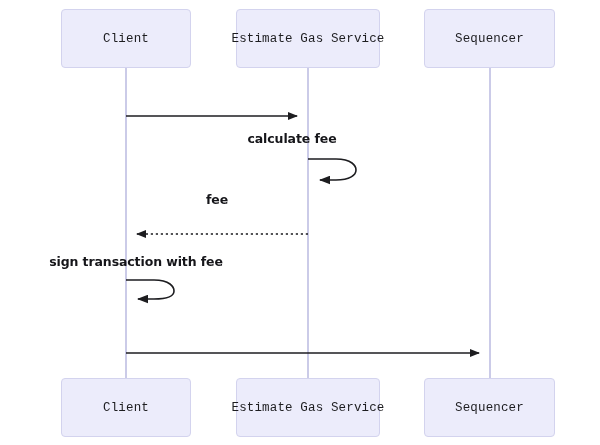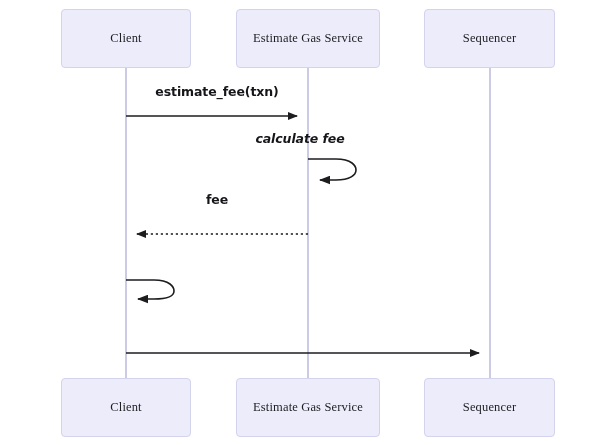--- a/index.html
+++ b/index.html
@@ -25,21 +25,21 @@
     position: absolute;
     box-sizing: border-box;
     background: #ececfb;
     border: 1px solid #d3d3ee;
     border-radius: 4px;
     display: flex;
     align-items: center;
     justify-content: center;
   }
   .actor-label {
-    font-family: Liberation Serif, serif;
+    font-family: Liberation Mono, monospace;
     font-size: 12.5px;
     color: #1d1d20;
     letter-spacing: 0.15px;
     white-space: nowrap;
   }
   .msg-label {
     position: absolute;
     font-family: "Liberation Sans Narrow", "DejaVu Sans", "Liberation Sans", sans-serif;
     font-size: 12.5px;
     font-weight: 700;
@@ -107,21 +107,21 @@
 
     <path d="M308,159 L336,159 C352,159 356,166 356,170 C356,175 350,180 336,180 L320,180" fill="none" stroke="#1d1d20" stroke-width="1.6" marker-end="url(#arrow-loop)"></path>
 
     <line x1="308" y1="234" x2="137" y2="234" stroke="#1d1d20" stroke-width="1.6" stroke-dasharray="2.2,2.8" marker-end="url(#arrow-left)"></line>
 
     <path d="M126,280 L154,280 C170,280 174,287 174,291 C174,296 168,299 154,299 L138,299" fill="none" stroke="#1d1d20" stroke-width="1.6" marker-end="url(#arrow-loop)"></path>
 
     <line x1="126" y1="353" x2="479" y2="353" stroke="#1d1d20" stroke-width="1.6" marker-end="url(#arrow-right)"></line>
   </svg>
 
-  <div class="msg-label" style="left:217px; top:84px;">estimate_fee(txn)</div>
 
-  <div class="msg-label" style="left:300px; top:131px;font-style:italic;">calculate fee</div>
+  <div class="msg-label" style="left:292px; top:131px;">calculate fee</div>
 
   <div class="msg-label" style="left:217px; top:192px;">fee</div>
 
+  <div class="msg-label" style="left:136px; top:254px;">sign transaction with fee</div>
 
 
 </div>
 
 </body></html>

